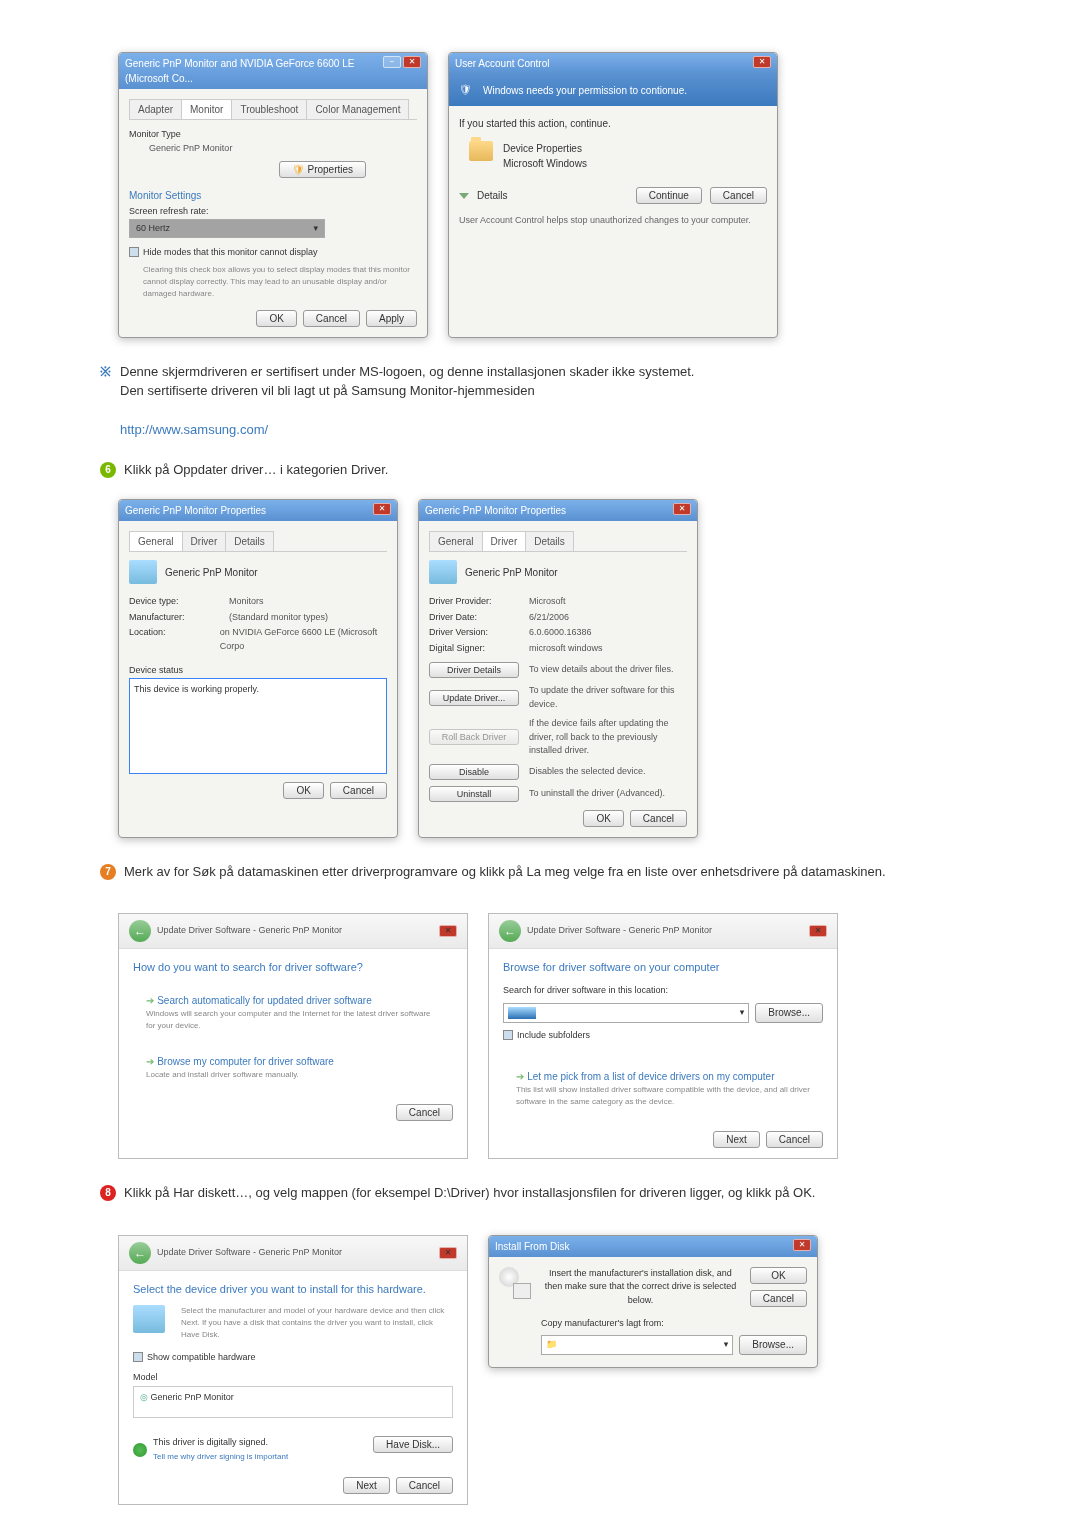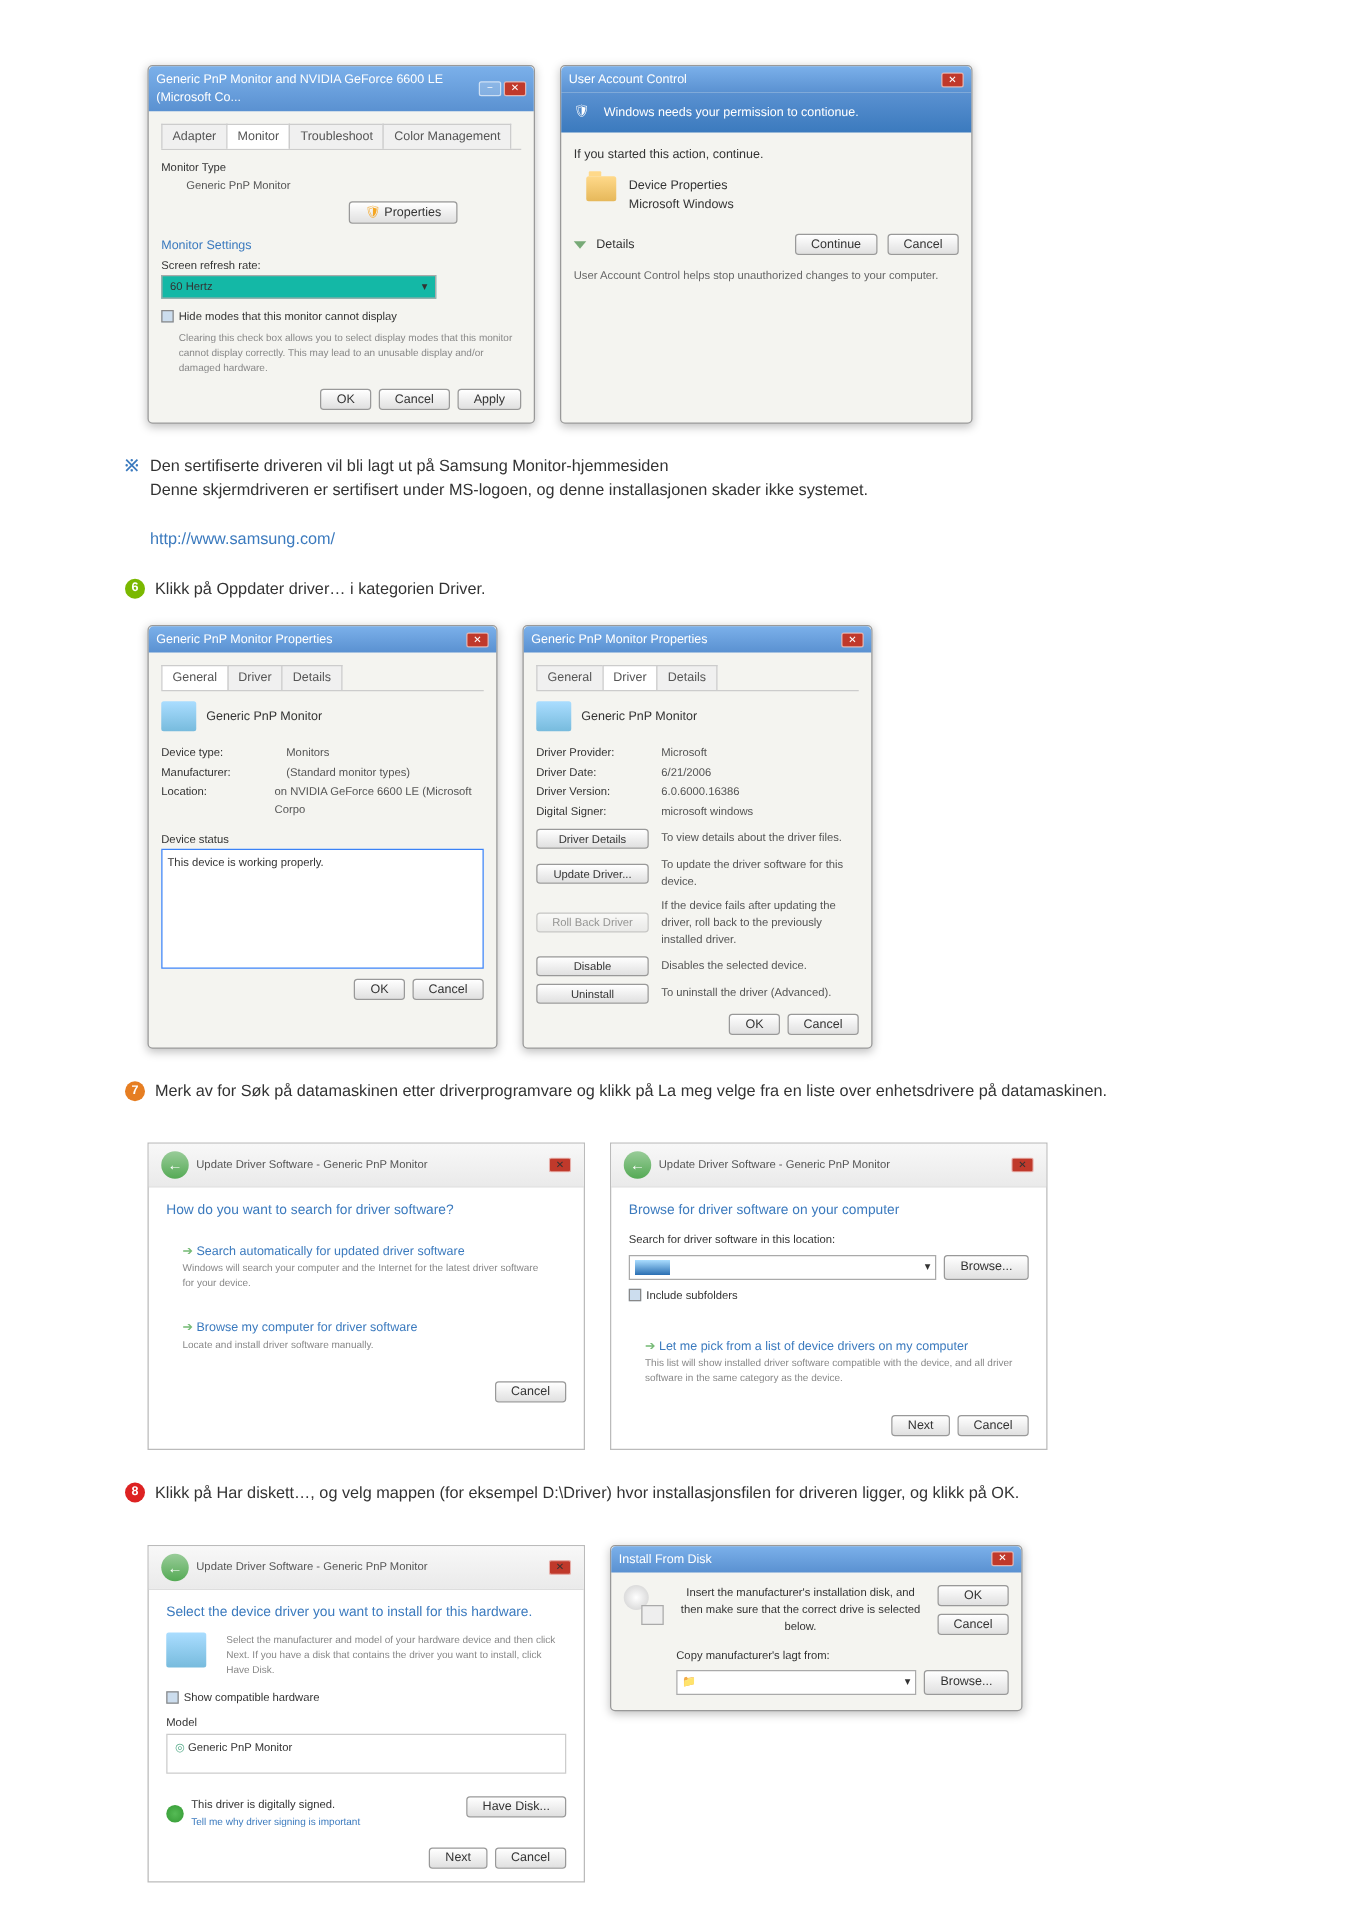--- a/index.html
+++ b/index.html
@@ -62,21 +62,20 @@
       font-size: 10px;
       color: #333;
       box-shadow: 0 2px 8px rgba(0,0,0,0.25);
     }
     .win-titlebar {
       background: linear-gradient(to bottom, #7bb0ea, #5a91d1);
       color: #fff;
       padding: 3px 6px;
       display: flex;
       justify-content: space-between;
-      align-items: center;
       border-radius: 4px 4px 0 0;
     }
     .titlebar-icons {
       display: flex;
       gap: 2px;
     }
     .titlebar-btn {
       width: 18px; height: 12px;
       border: 1px solid rgba(255,255,255,0.6);
       border-radius: 2px;
@@ -126,23 +125,23 @@
       cursor: pointer;
     }
     .btn-row { display:flex; justify-content:flex-end; gap:6px; margin-top:8px; }
     
     .d1 { width: 310px; }
     .d1 .monitor-frame { padding-left: 20px; font-size: 9px; color:#555; }
     .prop-btn { margin: 6px 0 10px 150px; }
     .dropdown {
       border: 1px solid #aaa;
       padding: 2px 6px;
-      background: #14b8a6;
+      background: #a3a3a3;
       font-size: 9px;
-      width: 220px;
+      width: 196px;
       display:flex;
       justify-content:space-between;
     }
     .check-row { display:flex; align-items:flex-start; gap:4px; font-size:9px; margin-top:8px; }
     .checkbox { width:10px;height:10px;border:1px solid #888;background:#cde;flex-shrink:0;margin-top:1px; }
     
     .uac { width: 330px; }
     .uac-header {
       background: linear-gradient(to bottom, #5a91d1, #3b7abe);
       color: #fff;
@@ -261,22 +260,22 @@
         <button class="btn">Cancel</button>
       </div>
       <div class="uac-footer">User Account Control helps stop unauthorized changes to your computer.</div>
     </div>
   </div>
 </div>
 
 <div class="content-block row">
   <span class="note-symbol">※</span>
   <div>
+    <div>Denne skjermdriveren er sertifisert under MS-logoen, og denne installasjonen skader ikke systemet.</div>
     <div>Den sertifiserte driveren vil bli lagt ut på Samsung Monitor-hjemmesiden</div>
-    <div>Denne skjermdriveren er sertifisert under MS-logoen, og denne installasjonen skader ikke systemet.</div>
     <br>
     <a class="link">http://www.samsung.com/</a>
   </div>
 </div>
 
 <div class="content-block row">
   <span class="marker marker-green">6</span>
   <span>Klikk på Oppdater driver… i kategorien Driver.</span>
 </div>
 

